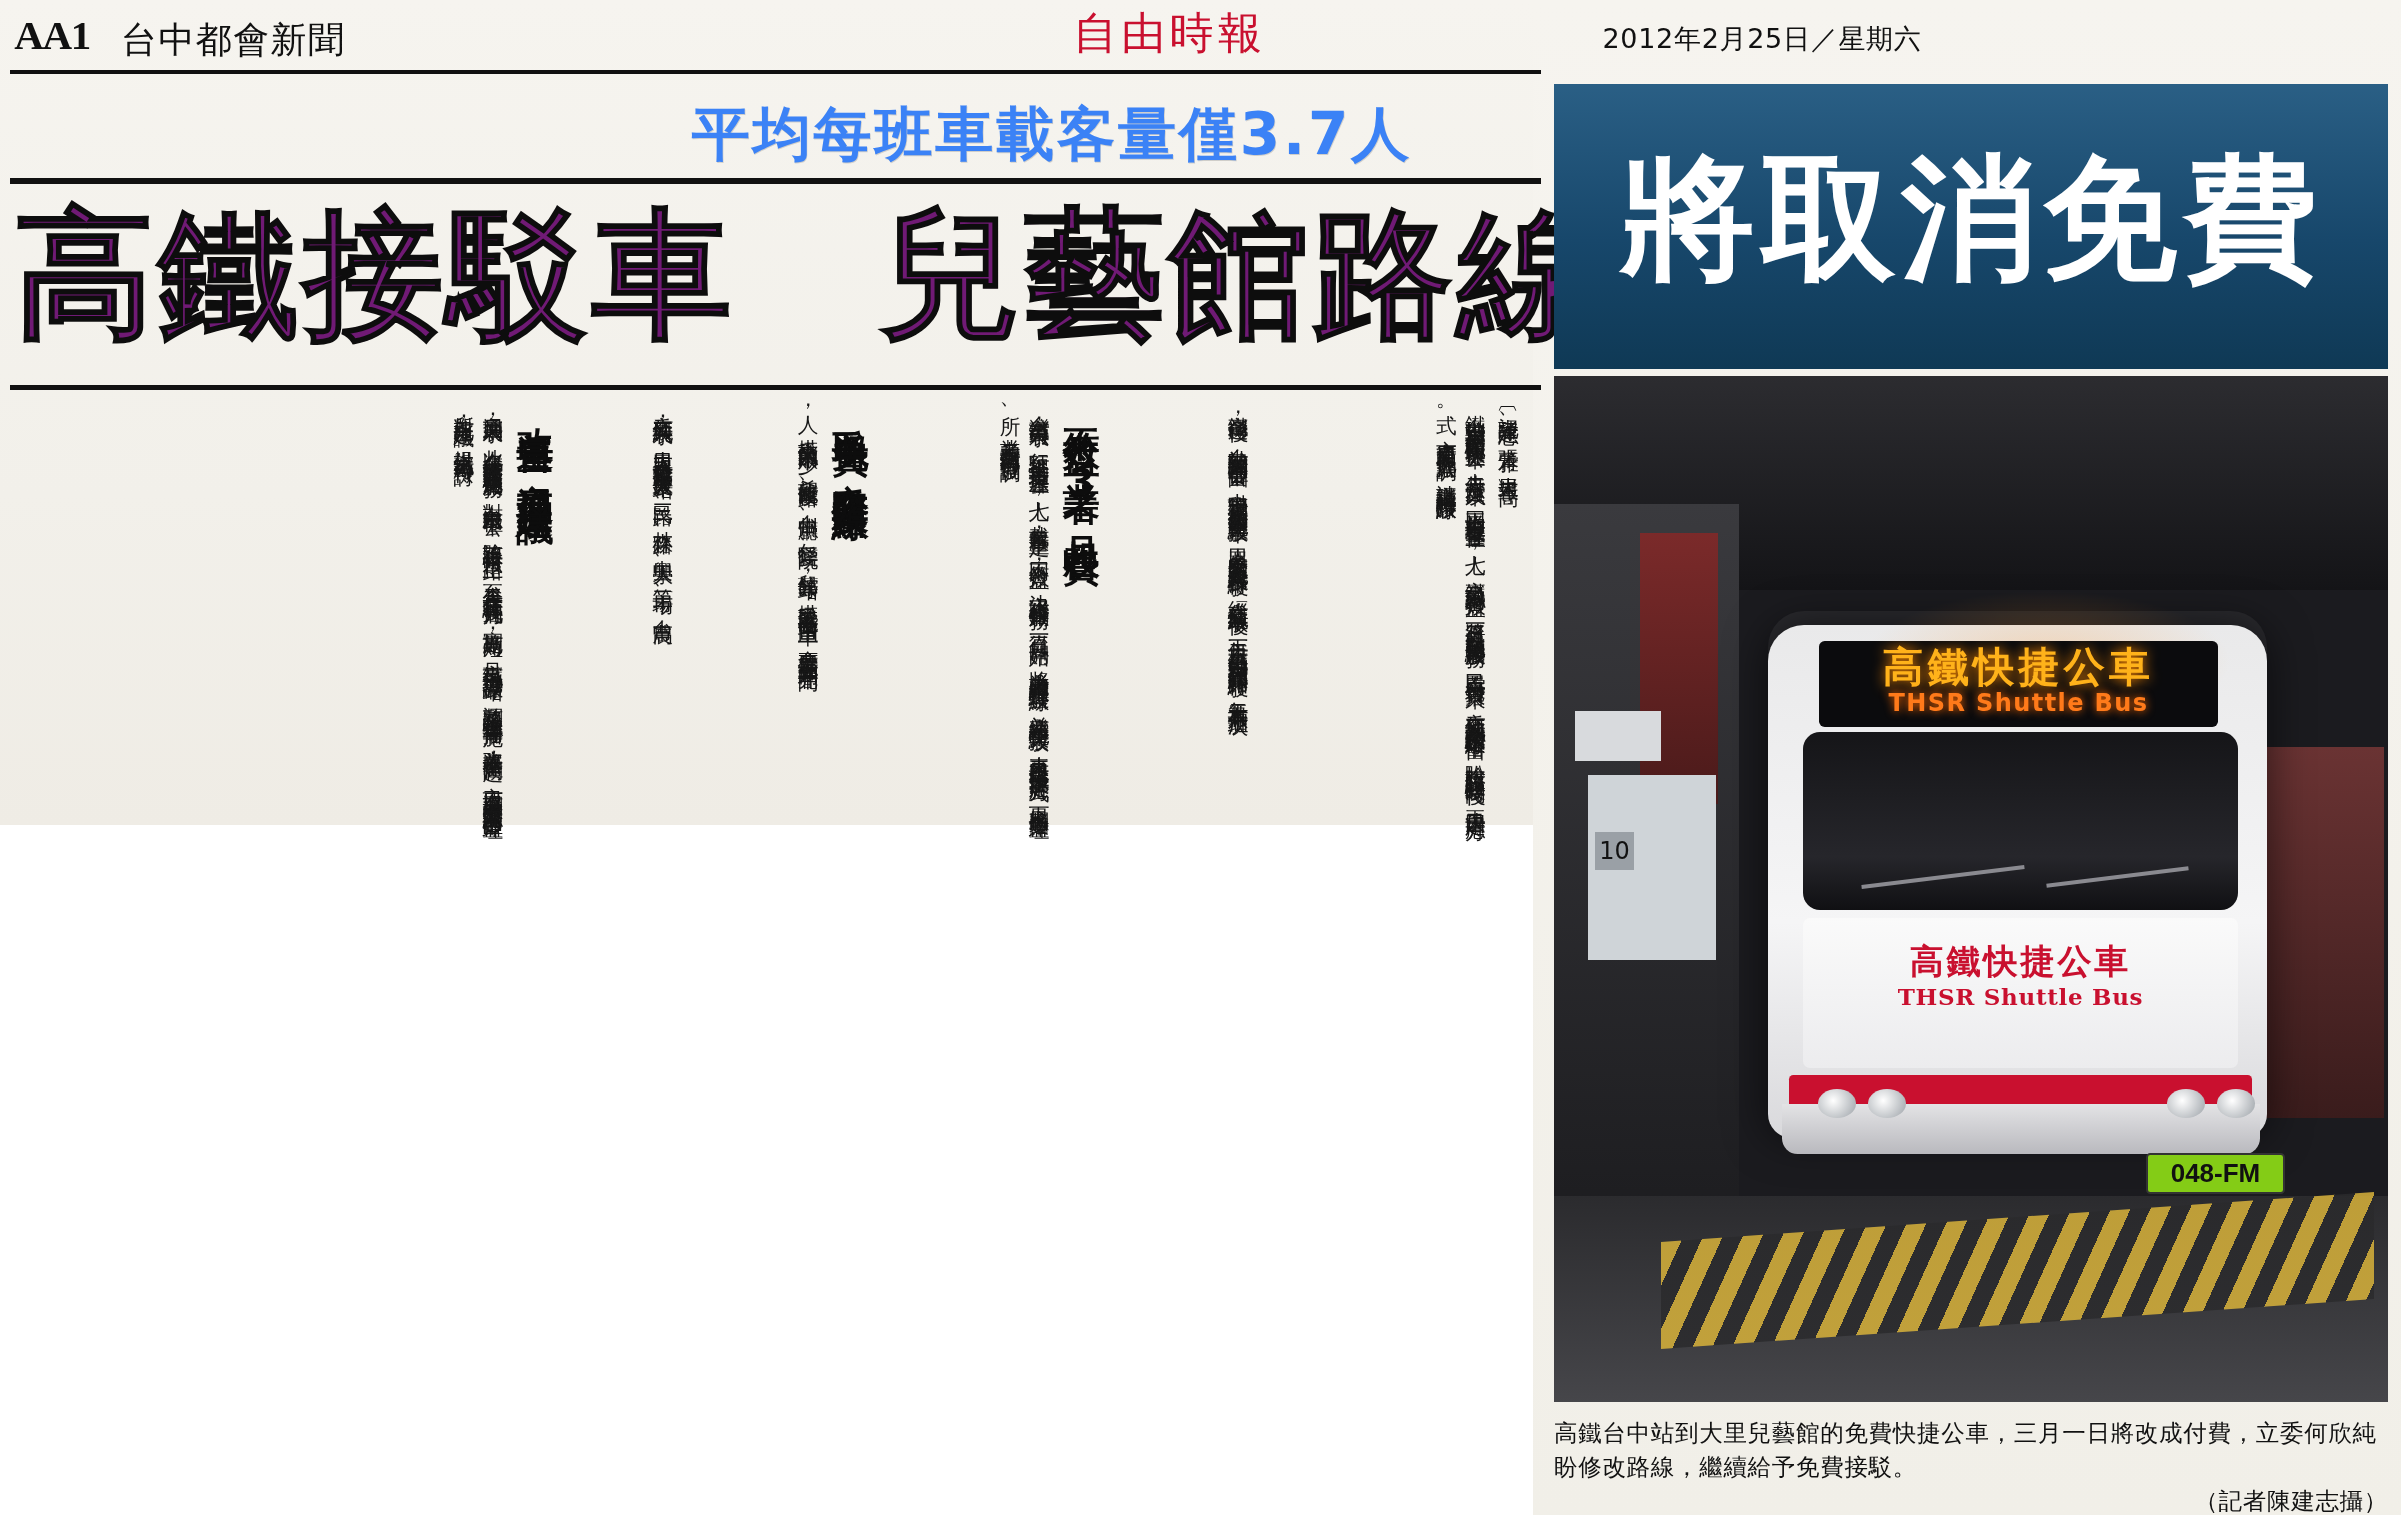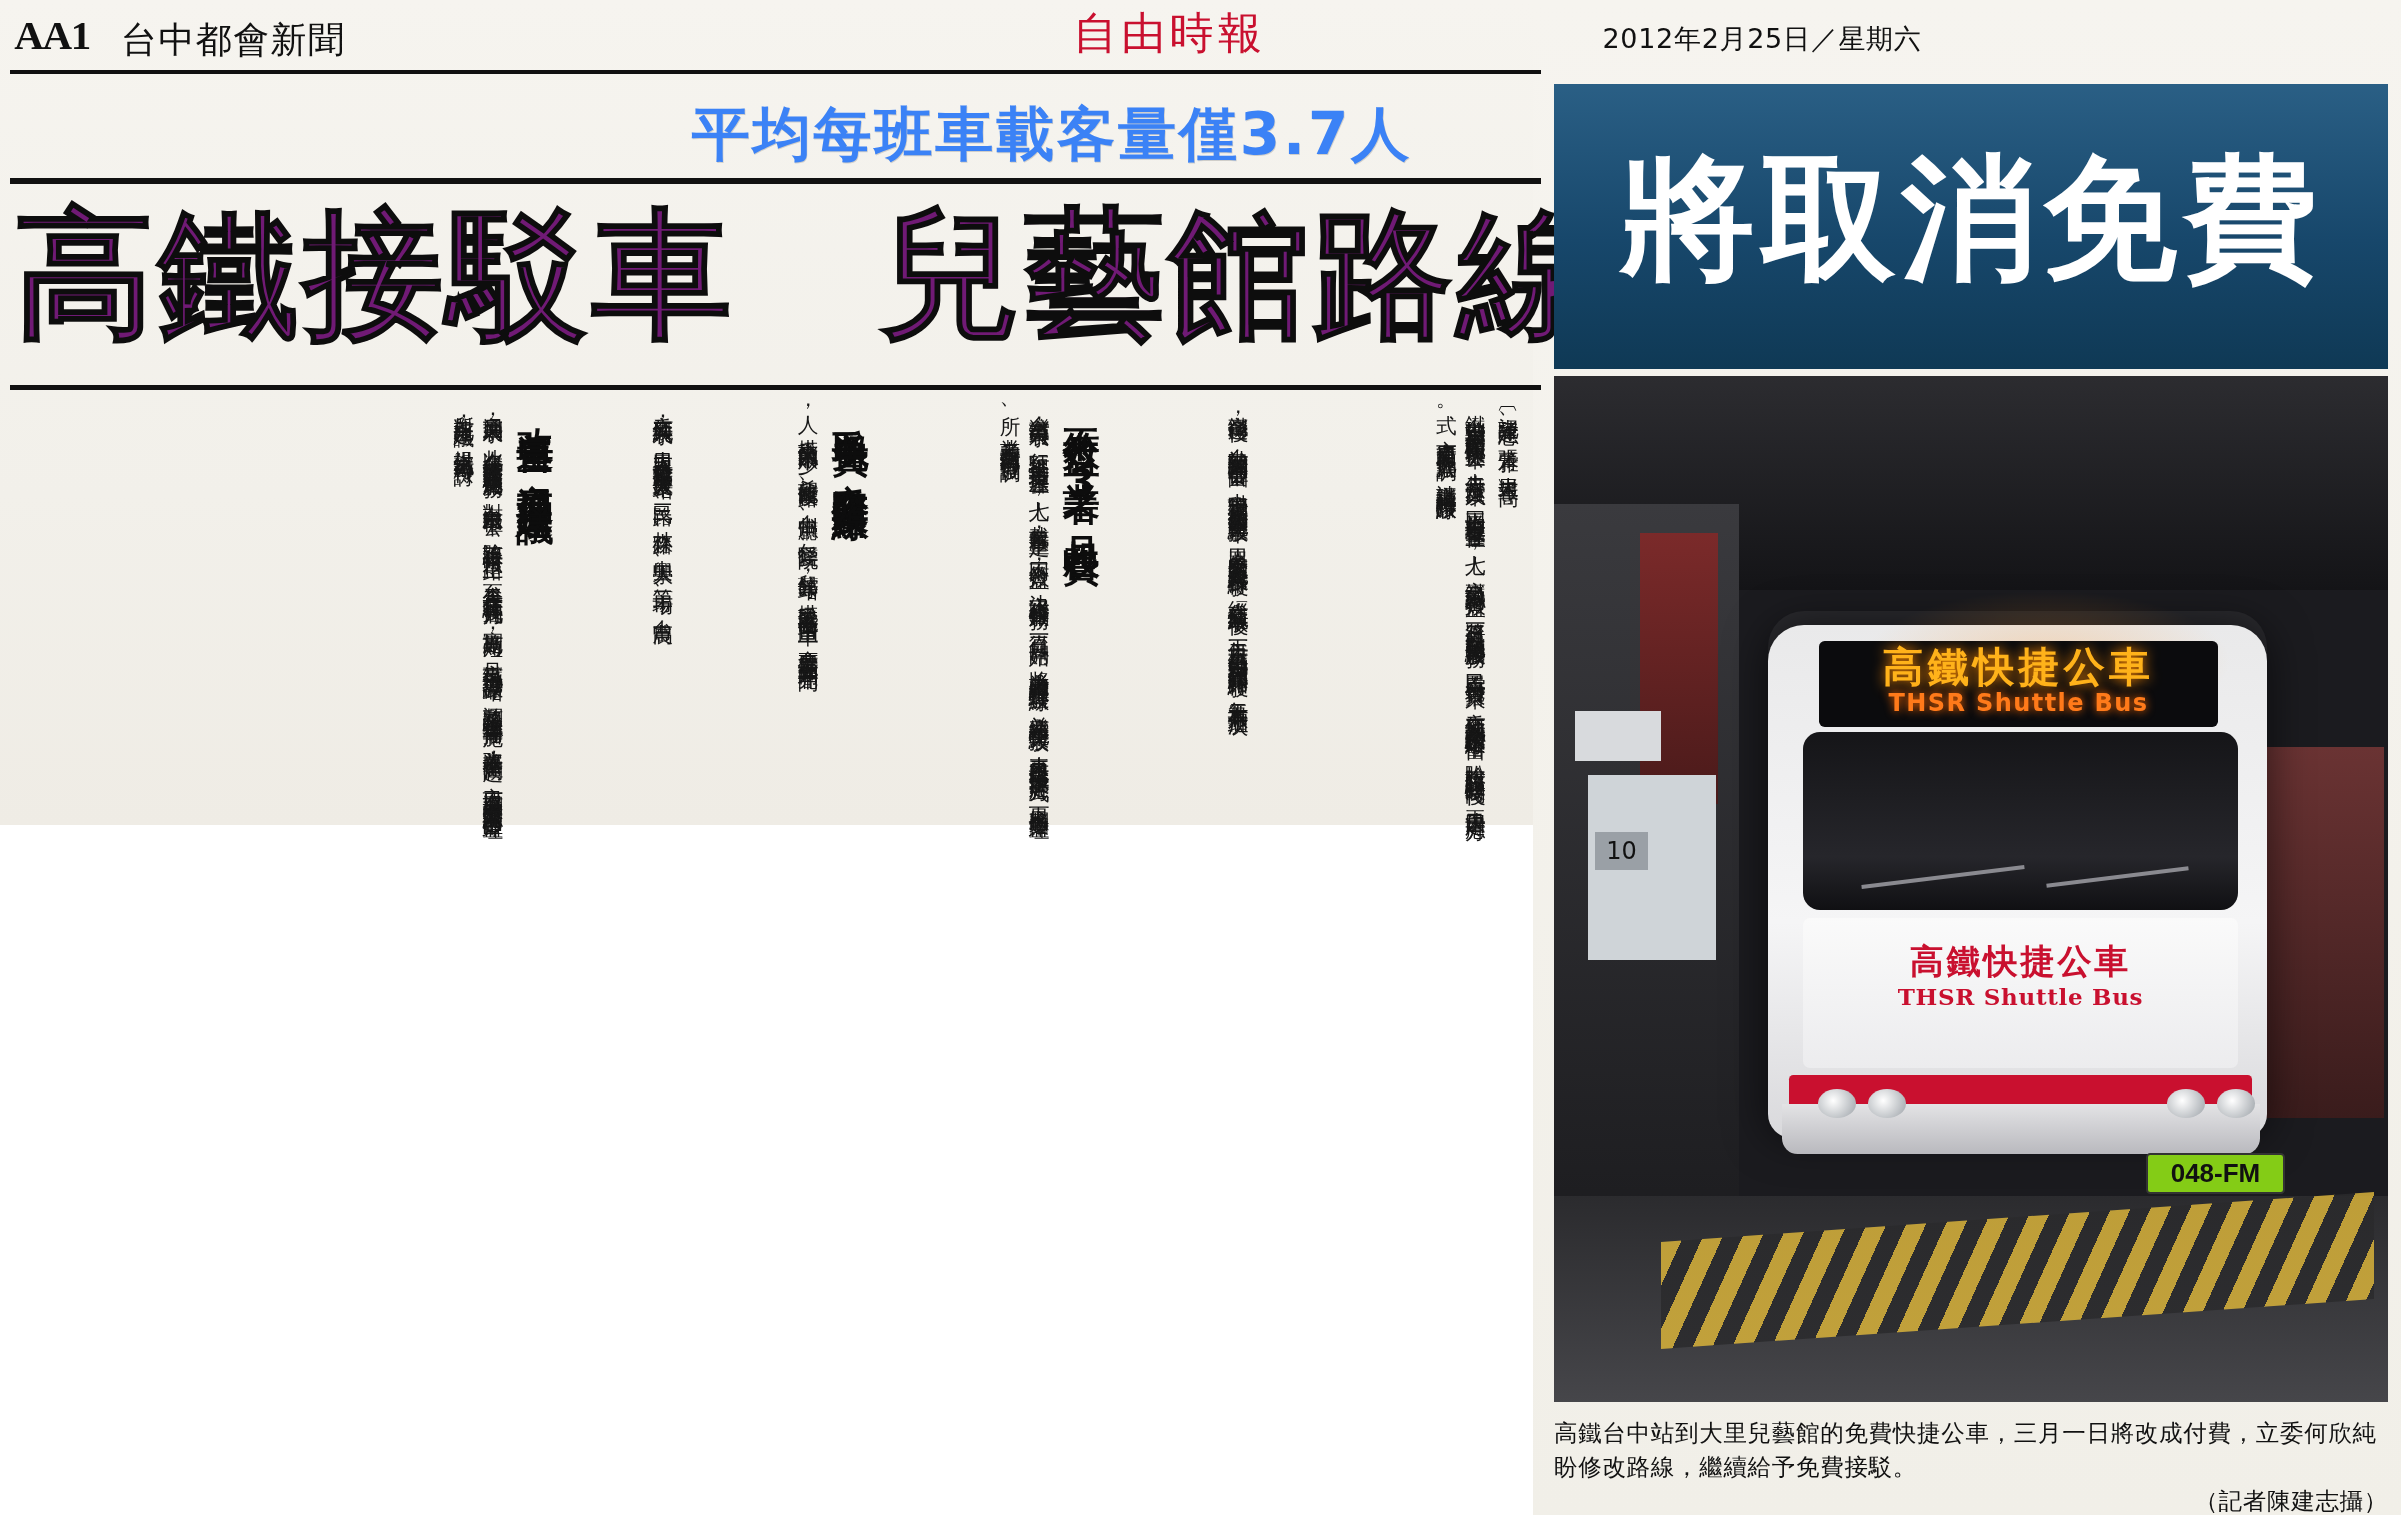--- a/index.html
+++ b/index.html
@@ -103,21 +103,21 @@
     background:#1b1b1f;overflow:hidden;
   }
   .ph-ceiling{position:absolute;left:0;top:0;width:834px;height:214px;
     background:linear-gradient(180deg,#2c2c30 0%,#141417 100%);}
   .ph-wallL{position:absolute;left:0;top:128px;width:185px;height:713px;
     background:linear-gradient(180deg,#3a3a3e 0%,#1d1d20 100%);}
   .ph-sign{position:absolute;left:34px;top:399px;width:128px;height:185px;
     background:#cfd4d8;}
   .ph-sign2{position:absolute;left:21.4px;top:335px;width:86px;height:50px;
     background:#d8dadd;}
-  .ph-sign3{position:absolute;left:41px;top:456px;width:53px;height:38px;
+  .ph-sign3{position:absolute;left:41px;top:456px;width:39px;height:38px;
     background:#9aa0a6;color:#111;font-size:24px;text-align:center;line-height:38px;}
   .ph-pillar{position:absolute;left:86px;top:157px;width:78px;height:271px;
     background:linear-gradient(180deg,#7b2a2a 0%,#4a1a1a 100%);}
   .ph-floor{position:absolute;left:0;top:820px;width:834px;height:207px;
     background:linear-gradient(180deg,#2b2b2e 0%,#46464a 100%);}
   .ph-hazard{position:absolute;left:107px;top:841px;width:713px;height:107px;
     background:repeating-linear-gradient(115deg,#d8b23a 0 18.5px,#2a2a2c 18.5px 37px);
     opacity:.85;transform:skewY(-4deg);}
   
   .bus-body{position:absolute;left:214px;top:249px;width:499px;height:513px;

